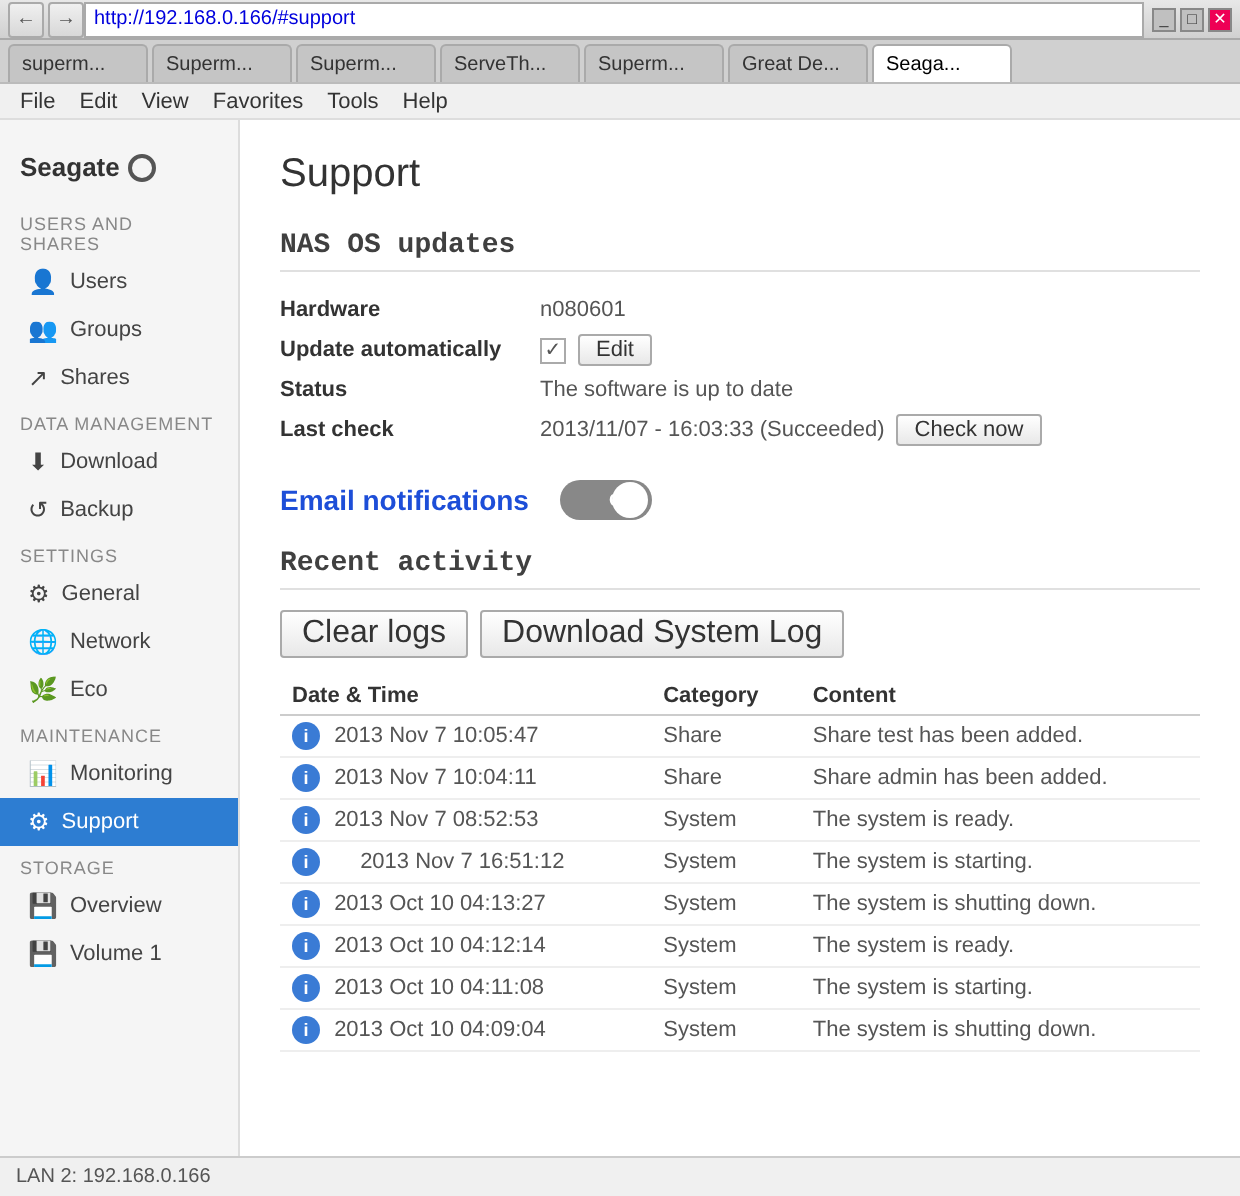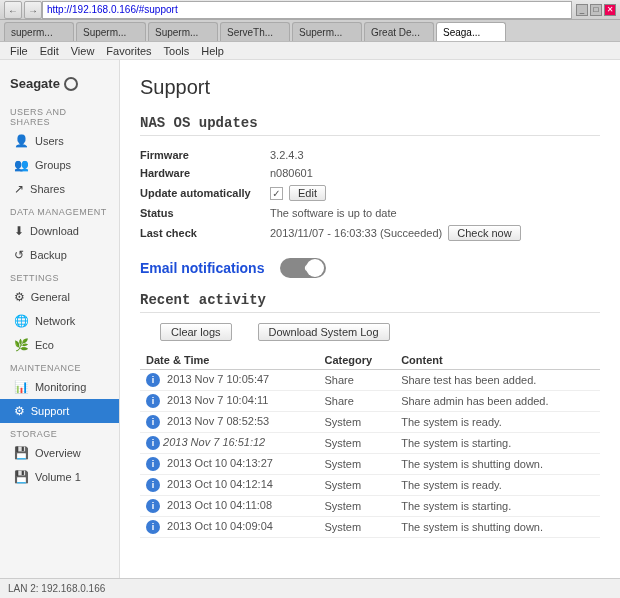--- a/index.html
+++ b/index.html
@@ -56,21 +56,21 @@
     
     .toggle-section { display: flex; align-items: center; gap: 16px; margin-bottom: 14px; }
     .section-title-inline { font-size: 14px; font-weight: bold; color: #1d4ed8; }
     .toggle-switch { background: #888; border-radius: 10px; width: 46px; height: 20px; display: flex; align-items: center; cursor: pointer; position: relative; }
     .toggle-switch .toggle-label { position: absolute; right: 4px; font-size: 9px; color: #fff; font-weight: bold; }
     .toggle-knob { width: 18px; height: 18px; background: #fff; border-radius: 50%; position: absolute; right: 2px; }
 
     
     .activity-section { margin-top: 4px; }
     .activity-buttons { display: flex; gap: 6px; margin-bottom: 10px; }
-    .activity-btn { background: linear-gradient(to bottom, #fff, #e8e8e8); border: 1px solid #aaa; border-radius: 2px; padding: 2px 10px; font-size: 11px; cursor: pointer; color: #333; margin-left: 20px; }
+    .activity-btn { background: linear-gradient(to bottom, #fff, #e8e8e8); border: 1px solid #aaa; border-radius: 2px; padding: 2px 10px; font-size: 16px; cursor: pointer; color: #333; }
 
     .activity-table { width: 100%; border-collapse: collapse; font-size: 11px; }
     .activity-table th { text-align: left; padding: 3px 6px; color: #333; font-weight: bold; border-bottom: 1px solid #ccc; }
     .activity-table td { padding: 3px 6px; border-bottom: 1px solid #eee; color: #555; vertical-align: middle; }
 
     .row-icon { width: 14px; height: 14px; background: #3a7bd5; border-radius: 50%; display: inline-flex; align-items: center; justify-content: center; color: #fff; font-size: 9px; font-weight: bold; }
 
     
     .status-bar { background: #f0f0f0; height: 20px; display: flex; align-items: center; justify-content: space-between; padding: 0 8px; font-size: 10px; color: #555; border-top: 1px solid #ccc; }
 
@@ -203,24 +203,20 @@
       <span>Volume 1</span>
     </div>
   </div>
 
   <div class="main-content">
     <h1 class="page-title">Support</h1>
 
     <div class="section-title">NAS OS updates</div>
 
     <div class="info-table">
-      <div class="info-row">
-        <div class="info-label">Firmware</div>
-        <div class="info-value">3.2.4.3</div>
-      </div>
       <div class="info-row">
         <div class="info-label">Hardware</div>
         <div class="info-value">n080601</div>
       </div>
       <div class="info-row">
         <div class="info-label">Update automatically</div>
         <div class="info-value">
           <div class="checkbox-icon">✓</div>
           <button class="edit-btn">Edit</button>
         </div>
@@ -281,21 +277,21 @@
       <td>
         <span class="row-icon">i</span>
         <span style="margin-left:4px;">2013 Nov 7 08:52:53</span>
       </td>
       <td>System</td>
       <td>The system is ready.</td>
     </tr>
             <tr>
       <td>
         <span class="row-icon">i</span>
-        <span style="margin-left:0;font-style:italic;">2013 Nov 7 16:51:12</span>
+        <span style="margin-left:17px;">2013 Nov 7 16:51:12</span>
       </td>
       <td>System</td>
       <td>The system is starting.</td>
     </tr>
             <tr>
       <td>
         <span class="row-icon">i</span>
         <span style="margin-left:4px;">2013 Oct 10 04:13:27</span>
       </td>
       <td>System</td>

